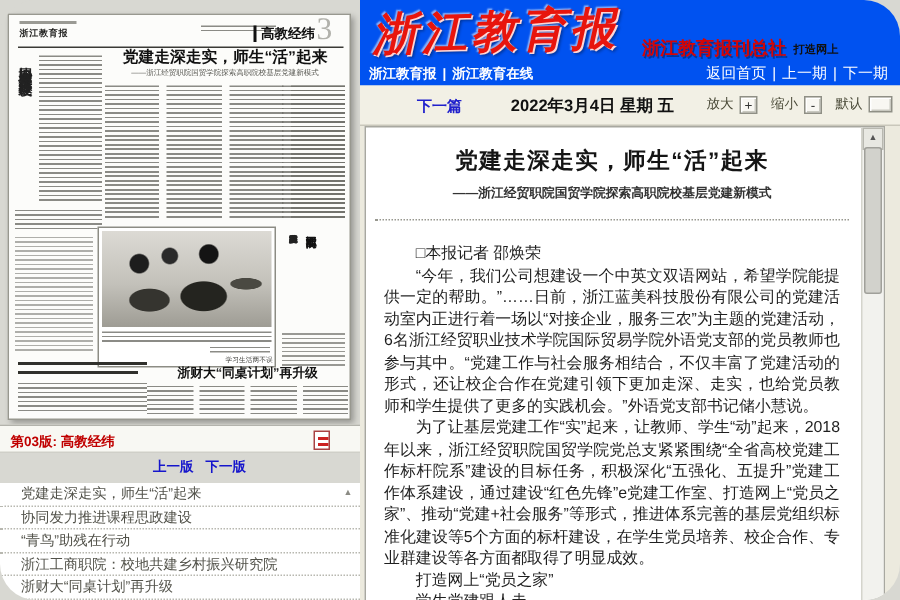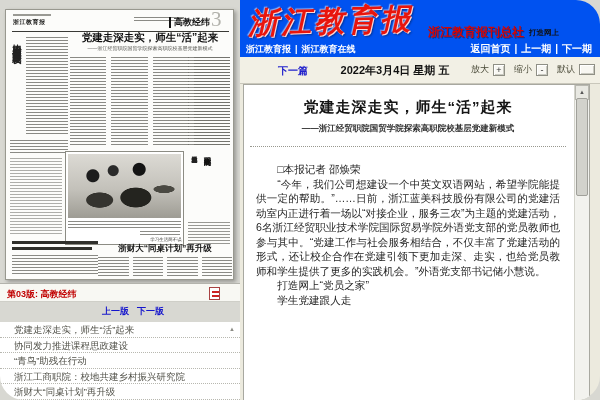--- a/index.html
+++ b/index.html
@@ -89,21 +89,21 @@
   .right-region{position:absolute;left:240px;top:0;width:360px;height:400px;background:#eceade;}
   .blue-header{position:absolute;left:0;top:0;width:360px;height:57px;background:#0052f0;}
   .masthead{position:absolute;left:8px;top:1px;font-family:"DejaVu Serif","Liberation Serif",serif;
     font-size:30px;font-weight:bold;font-style:italic;color:#e8150d;letter-spacing:3px;
     text-shadow:1px 1px 0 #ffd6d6,-1px -1px 1px rgba(255,255,255,.55),2px 2px 2px rgba(0,0,0,.35);
     transform:rotate(-1.5deg);white-space:nowrap;}
   .agency{position:absolute;left:188px;top:24px;font-size:12px;font-weight:bold;color:#d40505;
     text-shadow:1px 1px 0 rgba(0,0,0,.35);white-space:nowrap;}
   .agency .role{font-size:7.5px;color:#101010;text-shadow:none;margin-left:5px;vertical-align:1px;}
   .site-links{position:absolute;left:6px;top:43px;font-size:9px;font-weight:bold;color:#fff;white-space:nowrap;}
-  .nav-links{position:absolute;right:8px;top:42px;font-size:10px;font-weight:bold;color:#fff;white-space:nowrap;}
+  .nav-links{position:absolute;right:8px;top:42px;font-size:10px;font-weight:normal;color:#fff;white-space:nowrap;}
   .wlink{cursor:pointer;}
   .wsep{margin:0 4px;}
 
   .toolbar{position:absolute;left:0;top:57px;width:360px;height:27px;background:#f2f0e5;
     border-bottom:1px solid #c9c7bb;}
   .tb-next{position:absolute;left:38px;top:7px;font-size:10px;font-weight:bold;color:#2020cc;cursor:pointer;}
   .tb-date{position:absolute;left:70px;top:6px;width:170px;text-align:center;
     font-size:11px;font-weight:bold;color:#111;white-space:nowrap;}
   .tb-zoom{position:absolute;right:5px;top:6px;display:flex;align-items:center;gap:4px;}
   .tb-zoom .zlabel{font-size:9px;color:#4a4a38;}
@@ -231,20 +231,21 @@
     </div>
 
     <div class="read-panel">
       <div class="article">
         <div class="a-title">党建走深走实，师生“活”起来</div>
         <div class="a-sub">——浙江经贸职院国贸学院探索高职院校基层党建新模式</div>
         <div class="a-divider"></div>
         <div class="a-body">
           <p>□本报记者 邵焕荣</p>
           <p>“今年，我们公司想建设一个中英文双语网站，希望学院能提供一定的帮助。”……日前，浙江蓝美科技股份有限公司的党建活动室内正进行着一场以“对接企业，服务三农”为主题的党建活动，6名浙江经贸职业技术学院国际贸易学院外语党支部的党员教师也参与其中。“党建工作与社会服务相结合，不仅丰富了党建活动的形式，还让校企合作在党建引领下更加走深、走实，也给党员教师和学生提供了更多的实践机会。”外语党支部书记储小慧说。</p>
+          <p>为了让基层党建工作“实”起来，让教师、学生“动”起来，2018年以来，浙江经贸职院国贸学院党总支紧紧围绕“全省高校党建工作标杆院系”建设的目标任务，积极深化“五强化、五提升”党建工作体系建设，通过建设“红色先锋”e党建工作室、打造网上“党员之家”、推动“党建+社会服务”等形式，推进体系完善的基层党组织标准化建设等5个方面的标杆建设，在学生党员培养、校企合作、专业群建设等各方面都取得了明显成效。</p>
           <p>打造网上“党员之家”</p>
           <p>学生党建跟人走</p>
 
         </div>
       </div>
       <div class="scrollbar">
         <div class="sb-up">▲</div>
         <div class="sb-thumb"></div>
       </div>
     </div>

